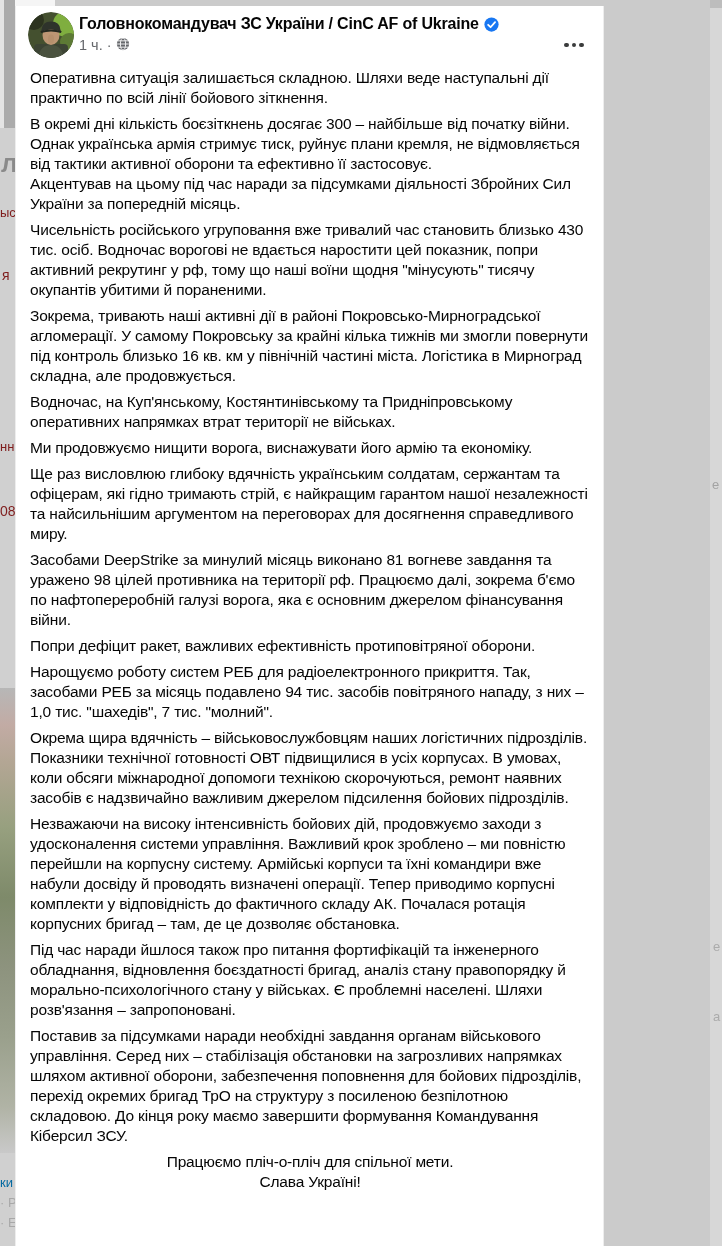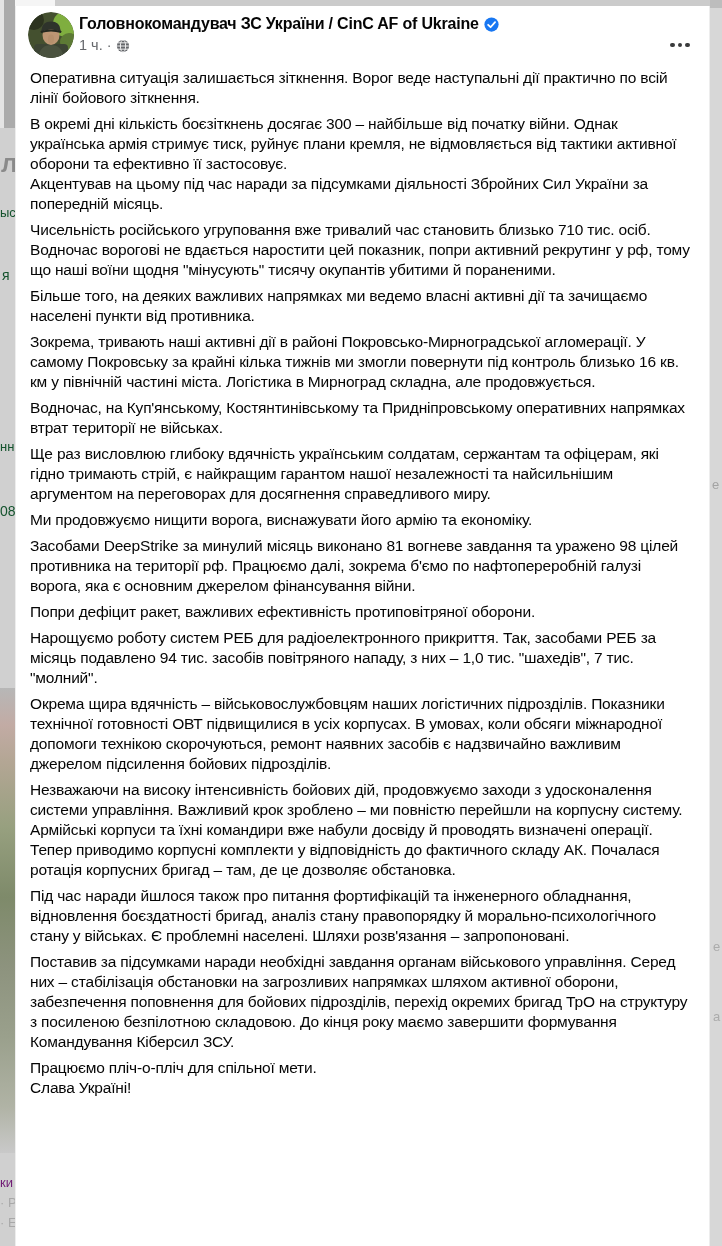--- a/index.html
+++ b/index.html
@@ -11,73 +11,73 @@
   }
   
   .strip{position:absolute;top:0;bottom:0;overflow:hidden;}
   .strip-left{left:0;width:15px;background:#d0d0d0;}
   .strip-right{left:710px;width:12px;background:#d7d7d7;}
   .sl-topdark{position:absolute;top:0;left:4px;right:0;height:128px;background:#ababab;}
   .sl-topcol{position:absolute;top:0;left:0;width:4px;height:128px;background:#e4e4e4;}
   .sl-photo{position:absolute;left:0;right:0;top:688px;height:465px;
     background:linear-gradient(180deg,#b7b7b7 0%,#c2aba4 8%,#b3a694 16%,#97a07f 30%,#7e8a6a 45%,#8d937e 60%,#9aa08c 75%,#b0b3a5 90%,#c9c9c9 100%);}
   .sr-top{position:absolute;top:0;left:0;right:0;height:8px;background:#bdbdbd;}
-  .frag{position:absolute;color:#14532d;font-size:13px;line-height:1;white-space:nowrap;}
+  .frag{position:absolute;color:#7f1d1d;font-size:13px;line-height:1;white-space:nowrap;}
   .frag-big{font-size:26px;color:#8a8a8a;font-weight:bold;}
   
   .card{
-    position:absolute;left:15px;top:6px;bottom:0;width:695px;
+    position:absolute;left:15px;top:6px;bottom:0;width:589px;
     background:#ffffff;
     border-left:1px solid rgba(0,0,0,.07);
     border-right:1px solid rgba(0,0,0,.07);
     box-sizing:border-box;
   }
   .notch{position:absolute;left:15px;top:0;width:40px;height:6px;background:#f5f5f5;}
   .card-header{position:relative;height:56px;padding:6px 14px 0 13px;box-sizing:border-box;}
   .avatar{
     position:absolute;left:12px;top:6px;width:46px;height:46px;border-radius:50%;
     overflow:hidden;display:block;box-shadow:0 0 0 1px rgba(0,0,0,.08) inset;cursor:pointer;
   }
   .head-texts{position:absolute;left:63px;top:7px;right:40px;}
   .author-row{display:flex;align-items:center;gap:5px;}
   .author{
     font-size:16px;font-weight:bold;color:#050505;line-height:21px;
     letter-spacing:-.2px;white-space:nowrap;cursor:pointer;
   }
   .badge{flex:0 0 auto;display:block;margin-top:1px;}
-  .meta-row{display:flex;align-items:center;gap:4px;margin-top:2px;
+  .meta-row{display:flex;align-items:flex-start;gap:4px;margin-top:2px;
     font-size:14.5px;color:#65676b;line-height:18px;}
   .meta-row .dotsep{color:#65676b;}
   .globe{display:block;margin-top:1px;}
   .menu-btn{
     position:absolute;right:15px;top:28px;width:28px;height:22px;
     display:flex;align-items:center;justify-content:center;gap:3px;cursor:pointer;border-radius:4px;
   }
   .menu-btn i{width:4.5px;height:4.5px;border-radius:50%;background:#3a3b3c;display:block;}
   
   .post-text{
     padding:6px 13px 16px 14px;
     font-size:15.5px;line-height:20px;color:#050505;letter-spacing:-.18px;
   }
   .post-text p{margin:0 0 6px 0;white-space:pre-line;}
-  .post-text p:last-child{margin-bottom:12px;}
+  .post-text p:last-child{margin-bottom:12px;text-align:center;}
 </style>
 </head>
 <body>
 
 <div class="strip strip-left">
   <div class="sl-topdark"></div>
   <div class="sl-topcol"></div>
   <span class="frag frag-big" style="left:1px;top:150px;">л</span>
   <span class="frag" style="left:0;top:206px;">ыс</span>
   <span class="frag" style="left:2px;top:268px;font-size:14px;">я</span>
   <span class="frag" style="left:0;top:440px;">нні</span>
   <span class="frag" style="left:0;top:504px;font-size:14px;">08</span>
   <div class="sl-photo"></div>
-  <span class="frag" style="left:0;top:1176px;color:#701a75;">ки</span>
+  <span class="frag" style="left:0;top:1176px;color:#0369a1;">ки</span>
   <span class="frag" style="left:0;top:1196px;color:#a8a8a8;">· Р</span>
   <span class="frag" style="left:0;top:1216px;color:#a8a8a8;">· Е</span>
 </div>
 
 <div class="strip strip-right">
   <div class="sr-top"></div>
   <span class="frag" style="left:2px;top:478px;color:#a3a3a3;">е</span>
   <span class="frag" style="left:3px;top:940px;color:#ababab;">e</span>
   <span class="frag" style="left:3px;top:1010px;color:#ababab;">a</span>
 </div>
@@ -129,29 +129,28 @@
     </div>
 
     <div class="menu-btn">
       <i></i>
         <i></i>
         <i></i>
     </div>
   </div>
 
   <div class="post-text">
-    <p>Оперативна ситуація залишається зіткнення. Ворог веде наступальні дії практично по всій лінії бойового зіткнення.</p>
+    <p>Оперативна ситуація залишається складною. Шляхи веде наступальні дії практично по всій лінії бойового зіткнення.</p>
     <p>В окремі дні кількість боєзіткнень досягає 300 – найбільше від початку війни. Однак українська армія стримує тиск, руйнує плани кремля, не відмовляється від тактики активної оборони та ефективно її застосовує.
 Акцентував на цьому під час наради за підсумками діяльності Збройних Сил України за попередній місяць.</p>
-    <p>Чисельність російського угруповання вже тривалий час становить близько 710 тис. осіб. Водночас ворогові не вдається наростити цей показник, попри активний рекрутинг у рф, тому що наші воїни щодня "мінусують" тисячу окупантів убитими й пораненими.</p>
-    <p>Більше того, на деяких важливих напрямках ми ведемо власні активні дії та зачищаємо населені пункти від противника.</p>
+    <p>Чисельність російського угруповання вже тривалий час становить близько 430 тис. осіб. Водночас ворогові не вдається наростити цей показник, попри активний рекрутинг у рф, тому що наші воїни щодня "мінусують" тисячу окупантів убитими й пораненими.</p>
     <p>Зокрема, тривають наші активні дії в районі Покровсько-Мирноградської агломерації. У самому Покровську за крайні кілька тижнів ми змогли повернути під контроль близько 16 кв. км у північній частині міста. Логістика в Мирноград складна, але продовжується.</p>
     <p>Водночас, на Куп'янському, Костянтинівському та Придніпровському оперативних напрямках втрат території не військах.</p>
+    <p>Ми продовжуємо нищити ворога, виснажувати його армію та економіку.</p>
     <p>Ще раз висловлюю глибоку вдячність українським солдатам, сержантам та офіцерам, які гідно тримають стрій, є найкращим гарантом нашої незалежності та найсильнішим аргументом на переговорах для досягнення справедливого миру.</p>
-    <p>Ми продовжуємо нищити ворога, виснажувати його армію та економіку.</p>
     <p>Засобами DeepStrike за минулий місяць виконано 81 вогневе завдання та уражено 98 цілей противника на території рф. Працюємо далі, зокрема б'ємо по нафтопереробній галузі ворога, яка є основним джерелом фінансування війни.</p>
     <p>Попри дефіцит ракет, важливих ефективність протиповітряної оборони.</p>
     <p>Нарощуємо роботу систем РЕБ для радіоелектронного прикриття. Так, засобами РЕБ за місяць подавлено 94 тис. засобів повітряного нападу, з них – 1,0 тис. "шахедів", 7 тис. "молний".</p>
     <p>Окрема щира вдячність – військовослужбовцям наших логістичних підрозділів. Показники технічної готовності ОВТ підвищилися в усіх корпусах. В умовах, коли обсяги міжнародної допомоги технікою скорочуються, ремонт наявних засобів є надзвичайно важливим джерелом підсилення бойових підрозділів.</p>
     <p>Незважаючи на високу інтенсивність бойових дій, продовжуємо заходи з удосконалення системи управління. Важливий крок зроблено – ми повністю перейшли на корпусну систему. Армійські корпуси та їхні командири вже набули досвіду й проводять визначені операції. Тепер приводимо корпусні комплекти у відповідність до фактичного складу АК. Почалася ротація корпусних бригад – там, де це дозволяє обстановка.</p>
     <p>Під час наради йшлося також про питання фортифікацій та інженерного обладнання, відновлення боєздатності бригад, аналіз стану правопорядку й морально-психологічного стану у військах. Є проблемні населені. Шляхи розв'язання – запропоновані.</p>
     <p>Поставив за підсумками наради необхідні завдання органам військового управління. Серед них – стабілізація обстановки на загрозливих напрямках шляхом активної оборони, забезпечення поповнення для бойових підрозділів, перехід окремих бригад ТрО на структуру з посиленою безпілотною складовою. До кінця року маємо завершити формування Командування Кіберсил ЗСУ.</p>
     <p>Працюємо пліч-о-пліч для спільної мети.
 Слава Україні!</p>
   </div>

